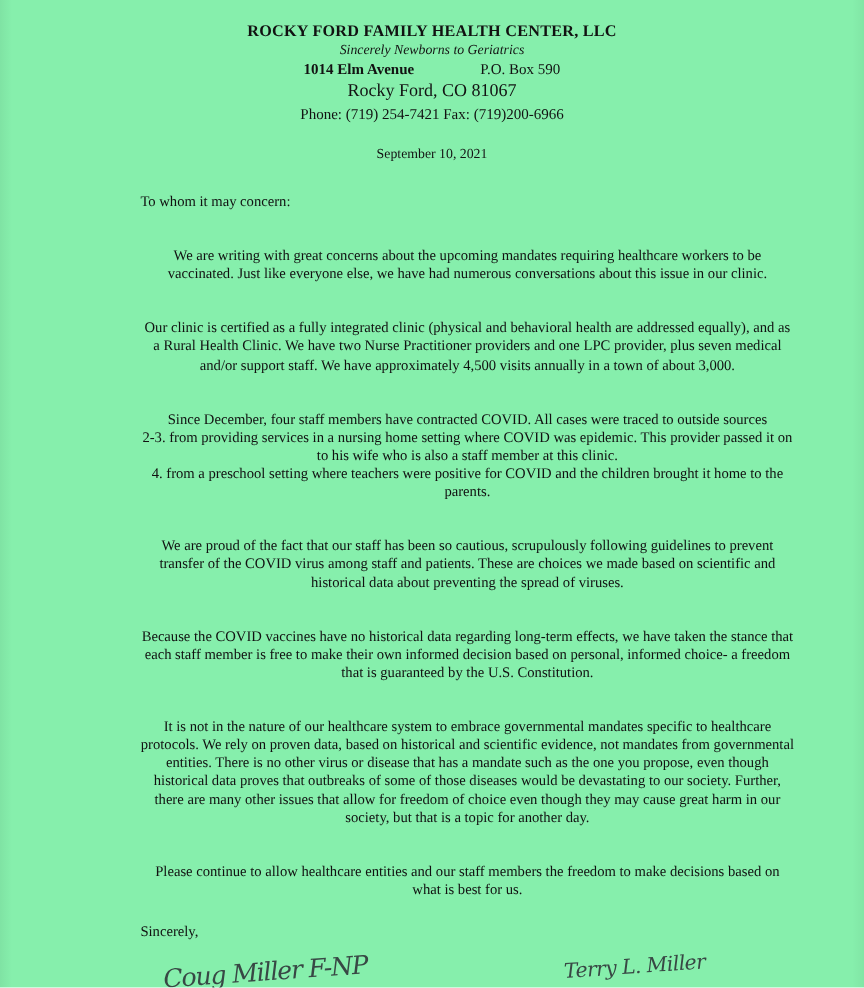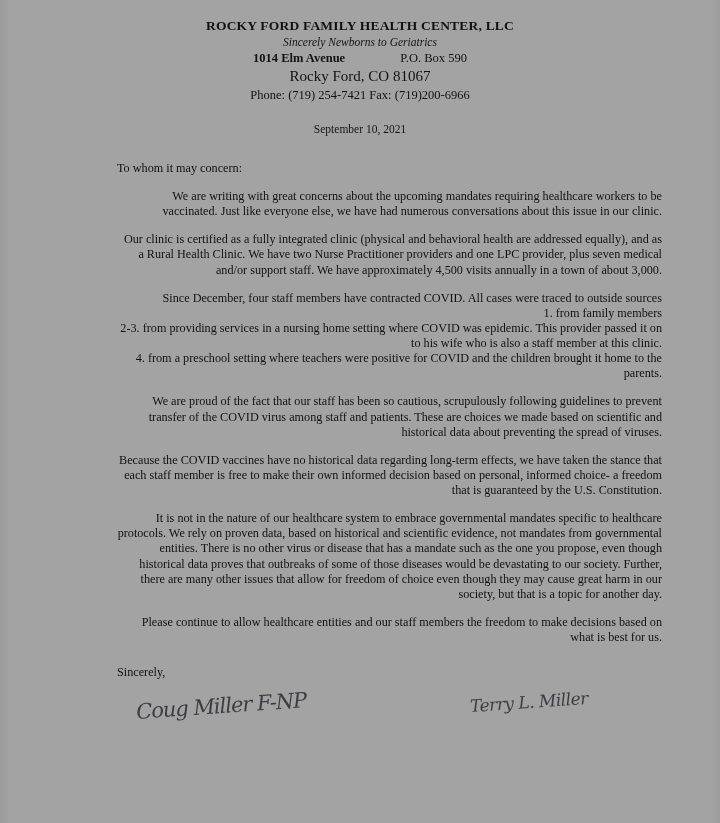--- a/index.html
+++ b/index.html
@@ -12,21 +12,21 @@
     height: 823px;
     font-family: "Liberation Serif", serif;
     color: #1a1a1a;
     position: relative;
     overflow: hidden;
   }
   .page {
     width: 720px;
     height: 823px;
     position: relative;
-    background: #a3a3a3;
+    background: #86efac;
   }
 
   
   .letterhead {
     text-align: center;
     padding-top: 18px;
   }
   .lh-name {
     font-size: 13.5px;
     font-weight: bold;
@@ -81,23 +81,23 @@
     color: #111;
   }
   .salutation {
     font-size: 12.2px;
     margin-top: 21px;
     color: #111;
   }
   .para {
     font-size: 12.2px;
     line-height: 1.24;
-    margin-top: 13px;
+    margin-top: 30px;
     color: #111;
-    text-align: right;
+    text-align: center;
   }
   .para .sub {
     display: block;
   }
 
   
   .closing {
     font-size: 12.2px;
     margin-top: 20px;
     margin-left: 117px;
@@ -163,21 +163,20 @@
   <div class="date-line">September 10, 2021</div>
 
   <div class="body-wrap">
     <div class="salutation">To whom it may concern:</div>
 
     <p class="para">We are writing with great concerns about the upcoming mandates requiring healthcare workers to be vaccinated.  Just like everyone else, we have had numerous conversations about this issue in our clinic.</p>
     <p class="para">Our clinic is certified as a fully integrated clinic (physical and behavioral health are addressed equally), and as a Rural Health Clinic. We have two Nurse Practitioner providers and one LPC provider, plus seven medical and/or support staff.  We have approximately 4,500 visits annually in a town of about 3,000.</p>
 
     <p class="para">
       <span class="sub">Since December, four staff members have contracted COVID. All cases were traced to outside sources</span>
-      <span class="sub">1. from family members</span>
       <span class="sub">2-3. from providing services in a nursing home setting where COVID was epidemic. This provider passed it on to his wife who is also a staff member at this clinic.</span>
       <span class="sub">4. from a preschool setting where teachers were positive for COVID and the children brought it home to the parents.</span>
     </p>
 
     <p class="para">We are proud of the fact that our staff has been so cautious, scrupulously following guidelines to prevent transfer of the COVID virus among staff and patients. These are choices we made based on scientific and historical data about preventing the spread of viruses.</p>
     <p class="para">Because the COVID vaccines have no historical data regarding long-term effects, we have taken the stance that each staff member is free to make their own informed decision based on personal, informed choice- a freedom that is guaranteed by the U.S. Constitution.</p>
     <p class="para">It is not in the nature of our healthcare system to embrace governmental mandates specific to healthcare protocols. We rely on proven data, based on historical and scientific evidence, not mandates from governmental entities. There is no other virus or disease that has a mandate such as the one you propose, even though historical data proves that outbreaks of some of those diseases would be devastating to our society. Further, there are many other issues that allow for freedom of choice even though they may cause great harm in our society, but that is a topic for another day.</p>
     <p class="para">Please continue to allow healthcare entities and our staff members the freedom to make decisions based on what is best for us.</p>
   </div>
 

